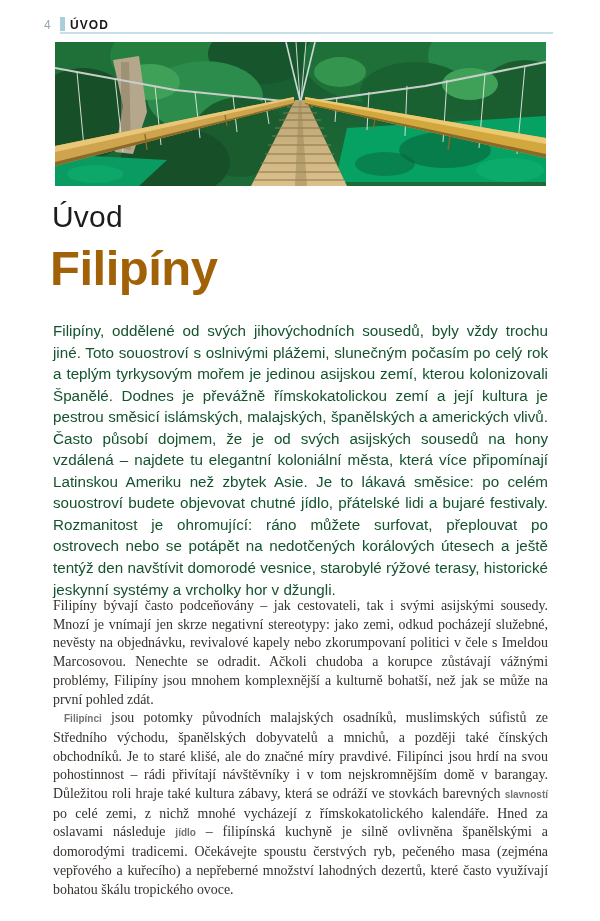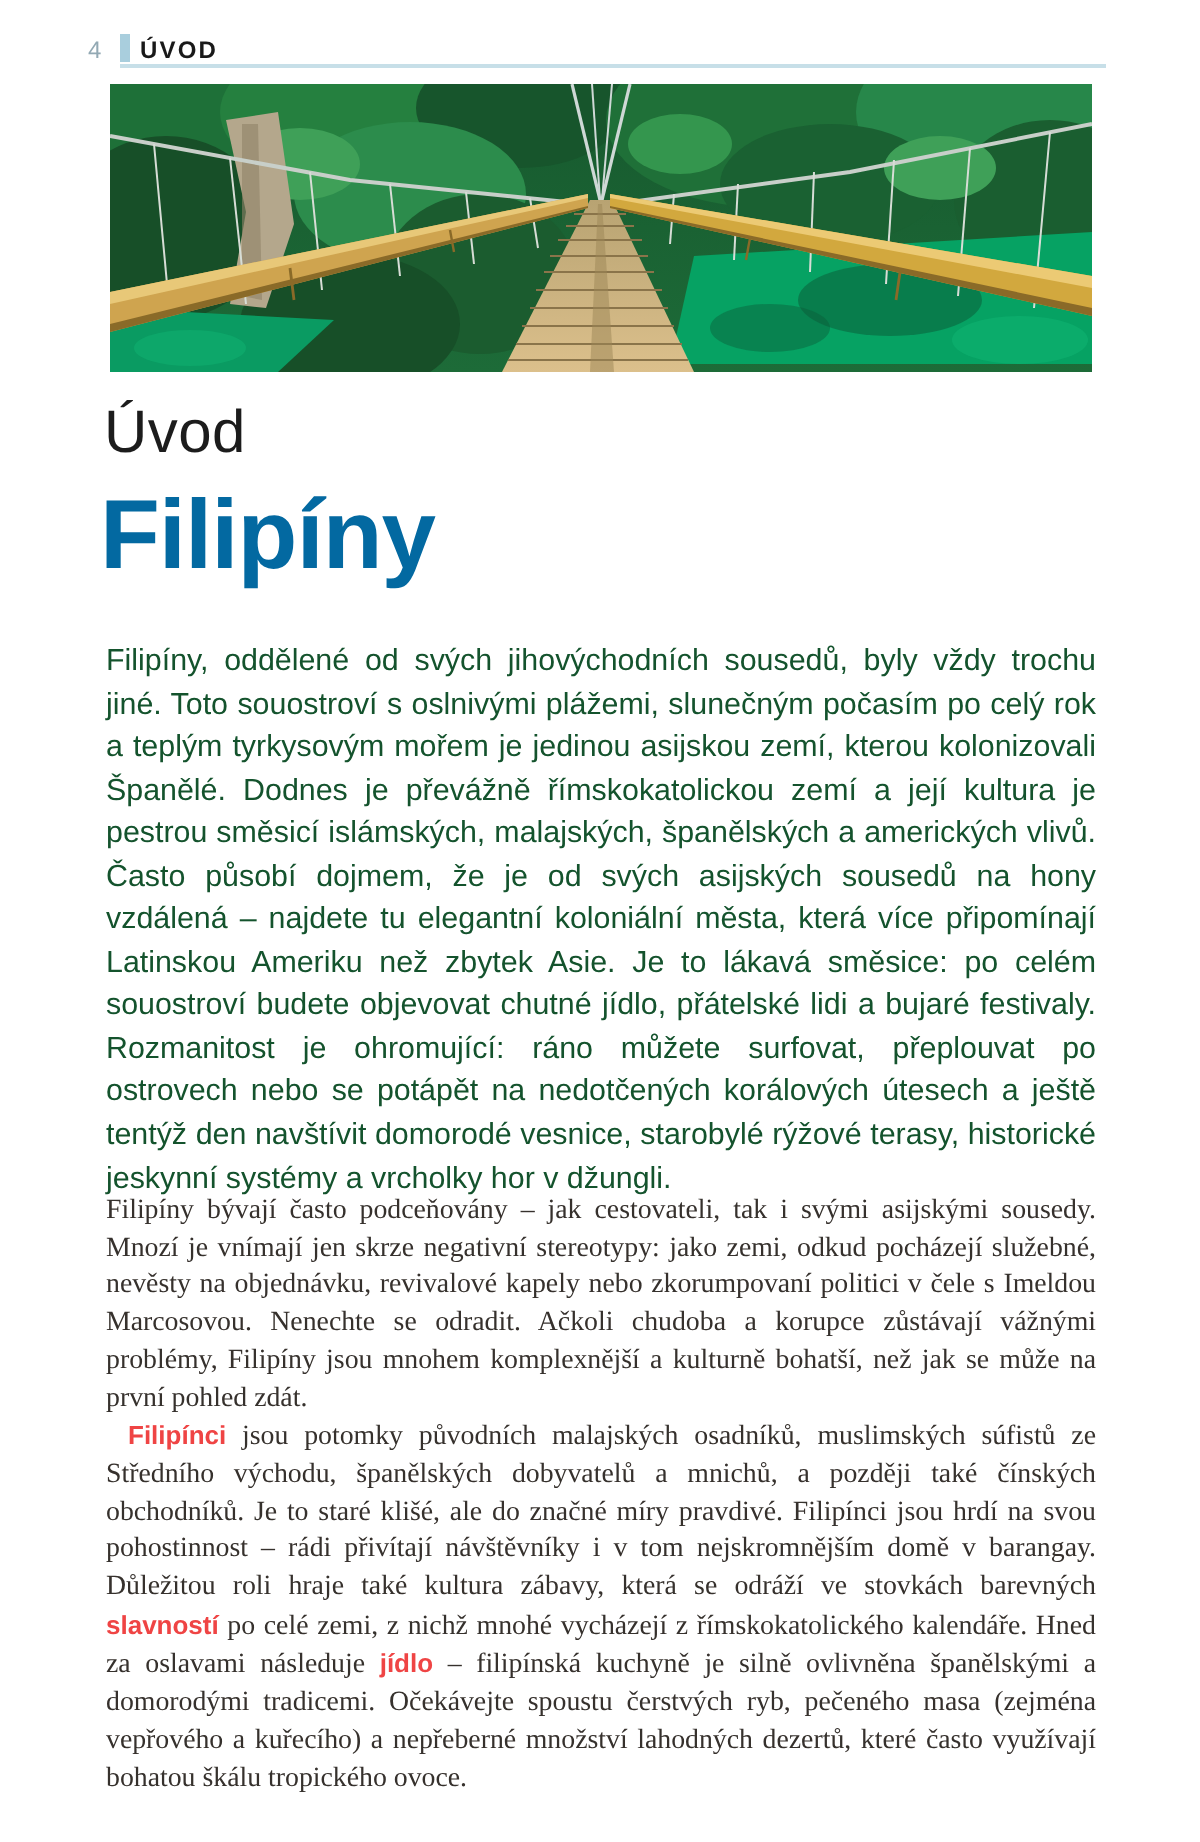--- a/index.html
+++ b/index.html
@@ -37,40 +37,40 @@
   }
   .photo svg{display:block;width:100%;height:100%;}
 
   
   .kicker{
     position:absolute;left:52px;top:200px;
     font-size:30px;font-weight:400;color:#1c1c1c;letter-spacing:.2px;
   }
   .title{
     position:absolute;left:50px;top:240px;
-    font-size:49px;font-weight:800;color:#0369a1;letter-spacing:-.5px;
+    font-size:49px;font-weight:800;color:#a16207;letter-spacing:-.5px;
   }
 
   
   .intro{
     position:absolute;left:53px;top:320px;width:495px;
     font-size:15.2px;line-height:21.55px;color:#14532d;
     text-align:justify;hyphens:auto;-webkit-hyphens:auto;
   }
   .bodycopy{
     position:absolute;left:53px;top:597px;width:495px;
     font-family:"Liberation Serif","DejaVu Serif",serif;
     font-size:13.9px;line-height:18.7px;color:#36312d;
     text-align:justify;hyphens:auto;-webkit-hyphens:auto;
   }
   .bodycopy p{margin:0;}
   .bodycopy p.indent{text-indent:11px;}
   .bold-sans{
     font-family:"Liberation Sans",sans-serif;
-    font-weight:700;font-size:13px;color:#ef4444;
+    font-weight:700;font-size:10px;color:#737373;
   }
 </style>
 </head>
 <body>
 
 <div class="page">
 
   <div class="pagehead">
     <span class="pagenum">4</span>
     <span class="accent-bar"></span>

